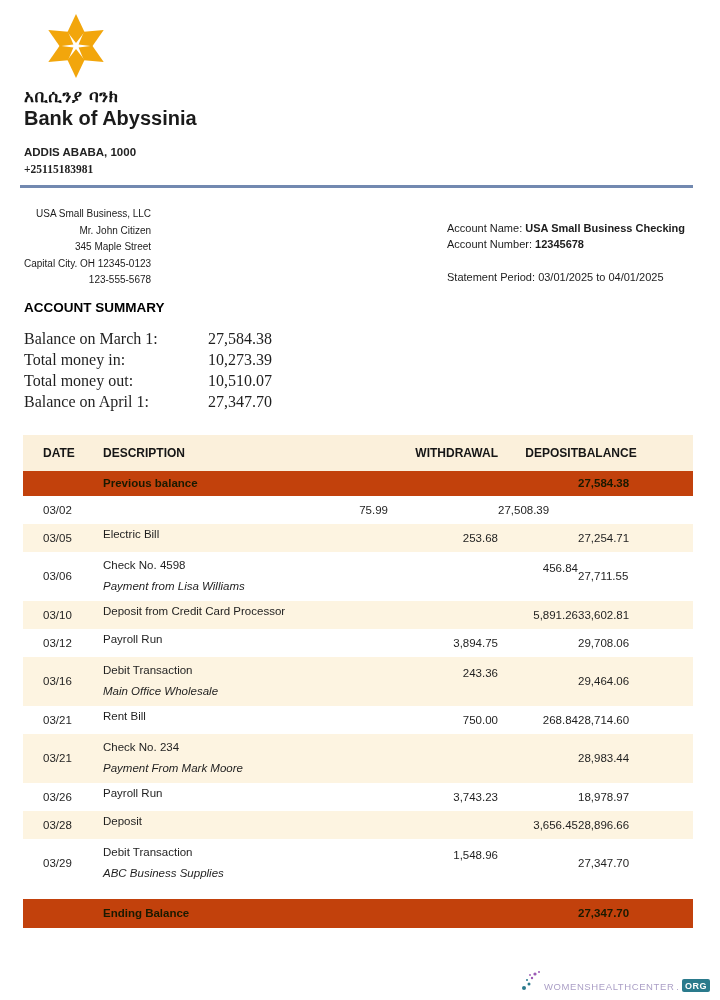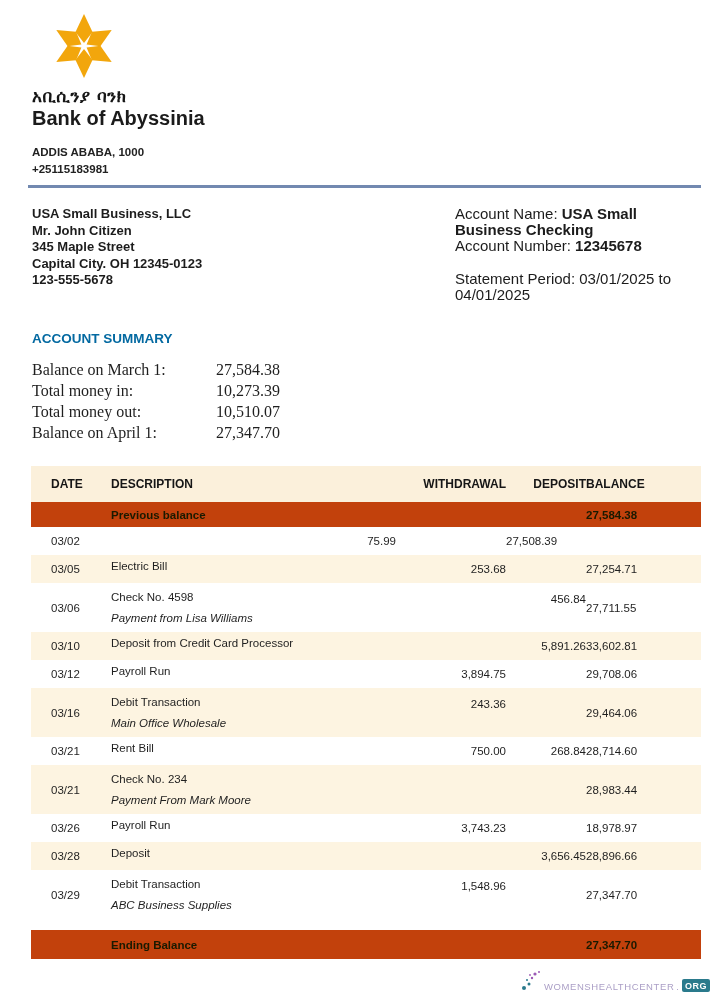--- a/index.html
+++ b/index.html
@@ -4,44 +4,44 @@
 <style>
   * { margin: 0; padding: 0; box-sizing: border-box; }
   html, body { background: #ffffff; }
   body {
     width: 720px; height: 1000px;
     position: relative;
     font-family: "Liberation Sans", "DejaVu Sans", sans-serif;
     color: #1f1f1f;
     overflow: hidden;
   }
-  .page { padding: 10px 15px 0 32px; width: 616px; }
+  .page { padding: 10px 15px 0 24px; width: 616px; }
 
   
   .logo-wrap { margin-left: 20px; margin-top: 2px; width: 64px; height: 68px; }
   .bank-name-am {
     font-family: "DejaVu Sans", sans-serif;
     font-size: 17px; font-weight: bold; color: #161616;
     margin-top: 6px; letter-spacing: 0.5px;
   }
   .bank-name-en { font-size: 20px; font-weight: 600; color: #1b1b1b; margin-top: 1px; }
   .bank-addr { font-size: 11.5px; font-weight: 600; color: #222; margin-top: 14px; line-height: 17px; }
-  .bank-phone { font-size: 11.5px; font-weight: 600; color: #222; line-height: 17px; }
+  .bank-phone { font-size: 11.5px; font-weight: 600; color: #222; line-height: 17px; font-family: Liberation Serif, serif; }
 
   .divider { border: none; border-top: 3px solid #7289B0; margin: 7px 0 0 -4px; width: 673px; }
 
   
   .info-section { display: flex; justify-content: space-between; margin-top: 18px; width: 673px; }
-  .customer-block { font-size: 13px; font-weight: 700; line-height: 16.5px; color: #1c1c1c; }
-  .account-block { font-size: 15px; line-height: 16px; color: #1c1c1c; width: 250px; }
+  .customer-block { font-size: 10px; font-weight: 400; line-height: 16.5px; color: #1c1c1c; text-align: right; }
+  .account-block { font-size: 11px; line-height: 16px; color: #1c1c1c; width: 250px; margin-top: 14px; }
   .account-block .val { font-weight: 700; }
   .stmt-period { margin-top: 17px; }
 
   
-  .summary-title { font-size: 13.5px; font-weight: 800; margin-top: 28px; color: #0369a1; }
+  .summary-title { font-size: 13.5px; font-weight: 800; margin-top: 11px; color: #000000; }
   .summary-rows { margin-top: 13px; font-size: 16px; font-family: Liberation Serif, serif; }
   .summary-row { display: flex; line-height: 21px; }
   .summary-row .lbl { width: 184px; }
   .summary-row .val { width: 90px; }
 
   
   .txn-table { margin-top: 23px; width: 670px; margin-left: -1px; font-size: 11.5px; }
   .t-row {
     display: grid;
     grid-template-columns: 80px 1fr 110px 80px 115px;

